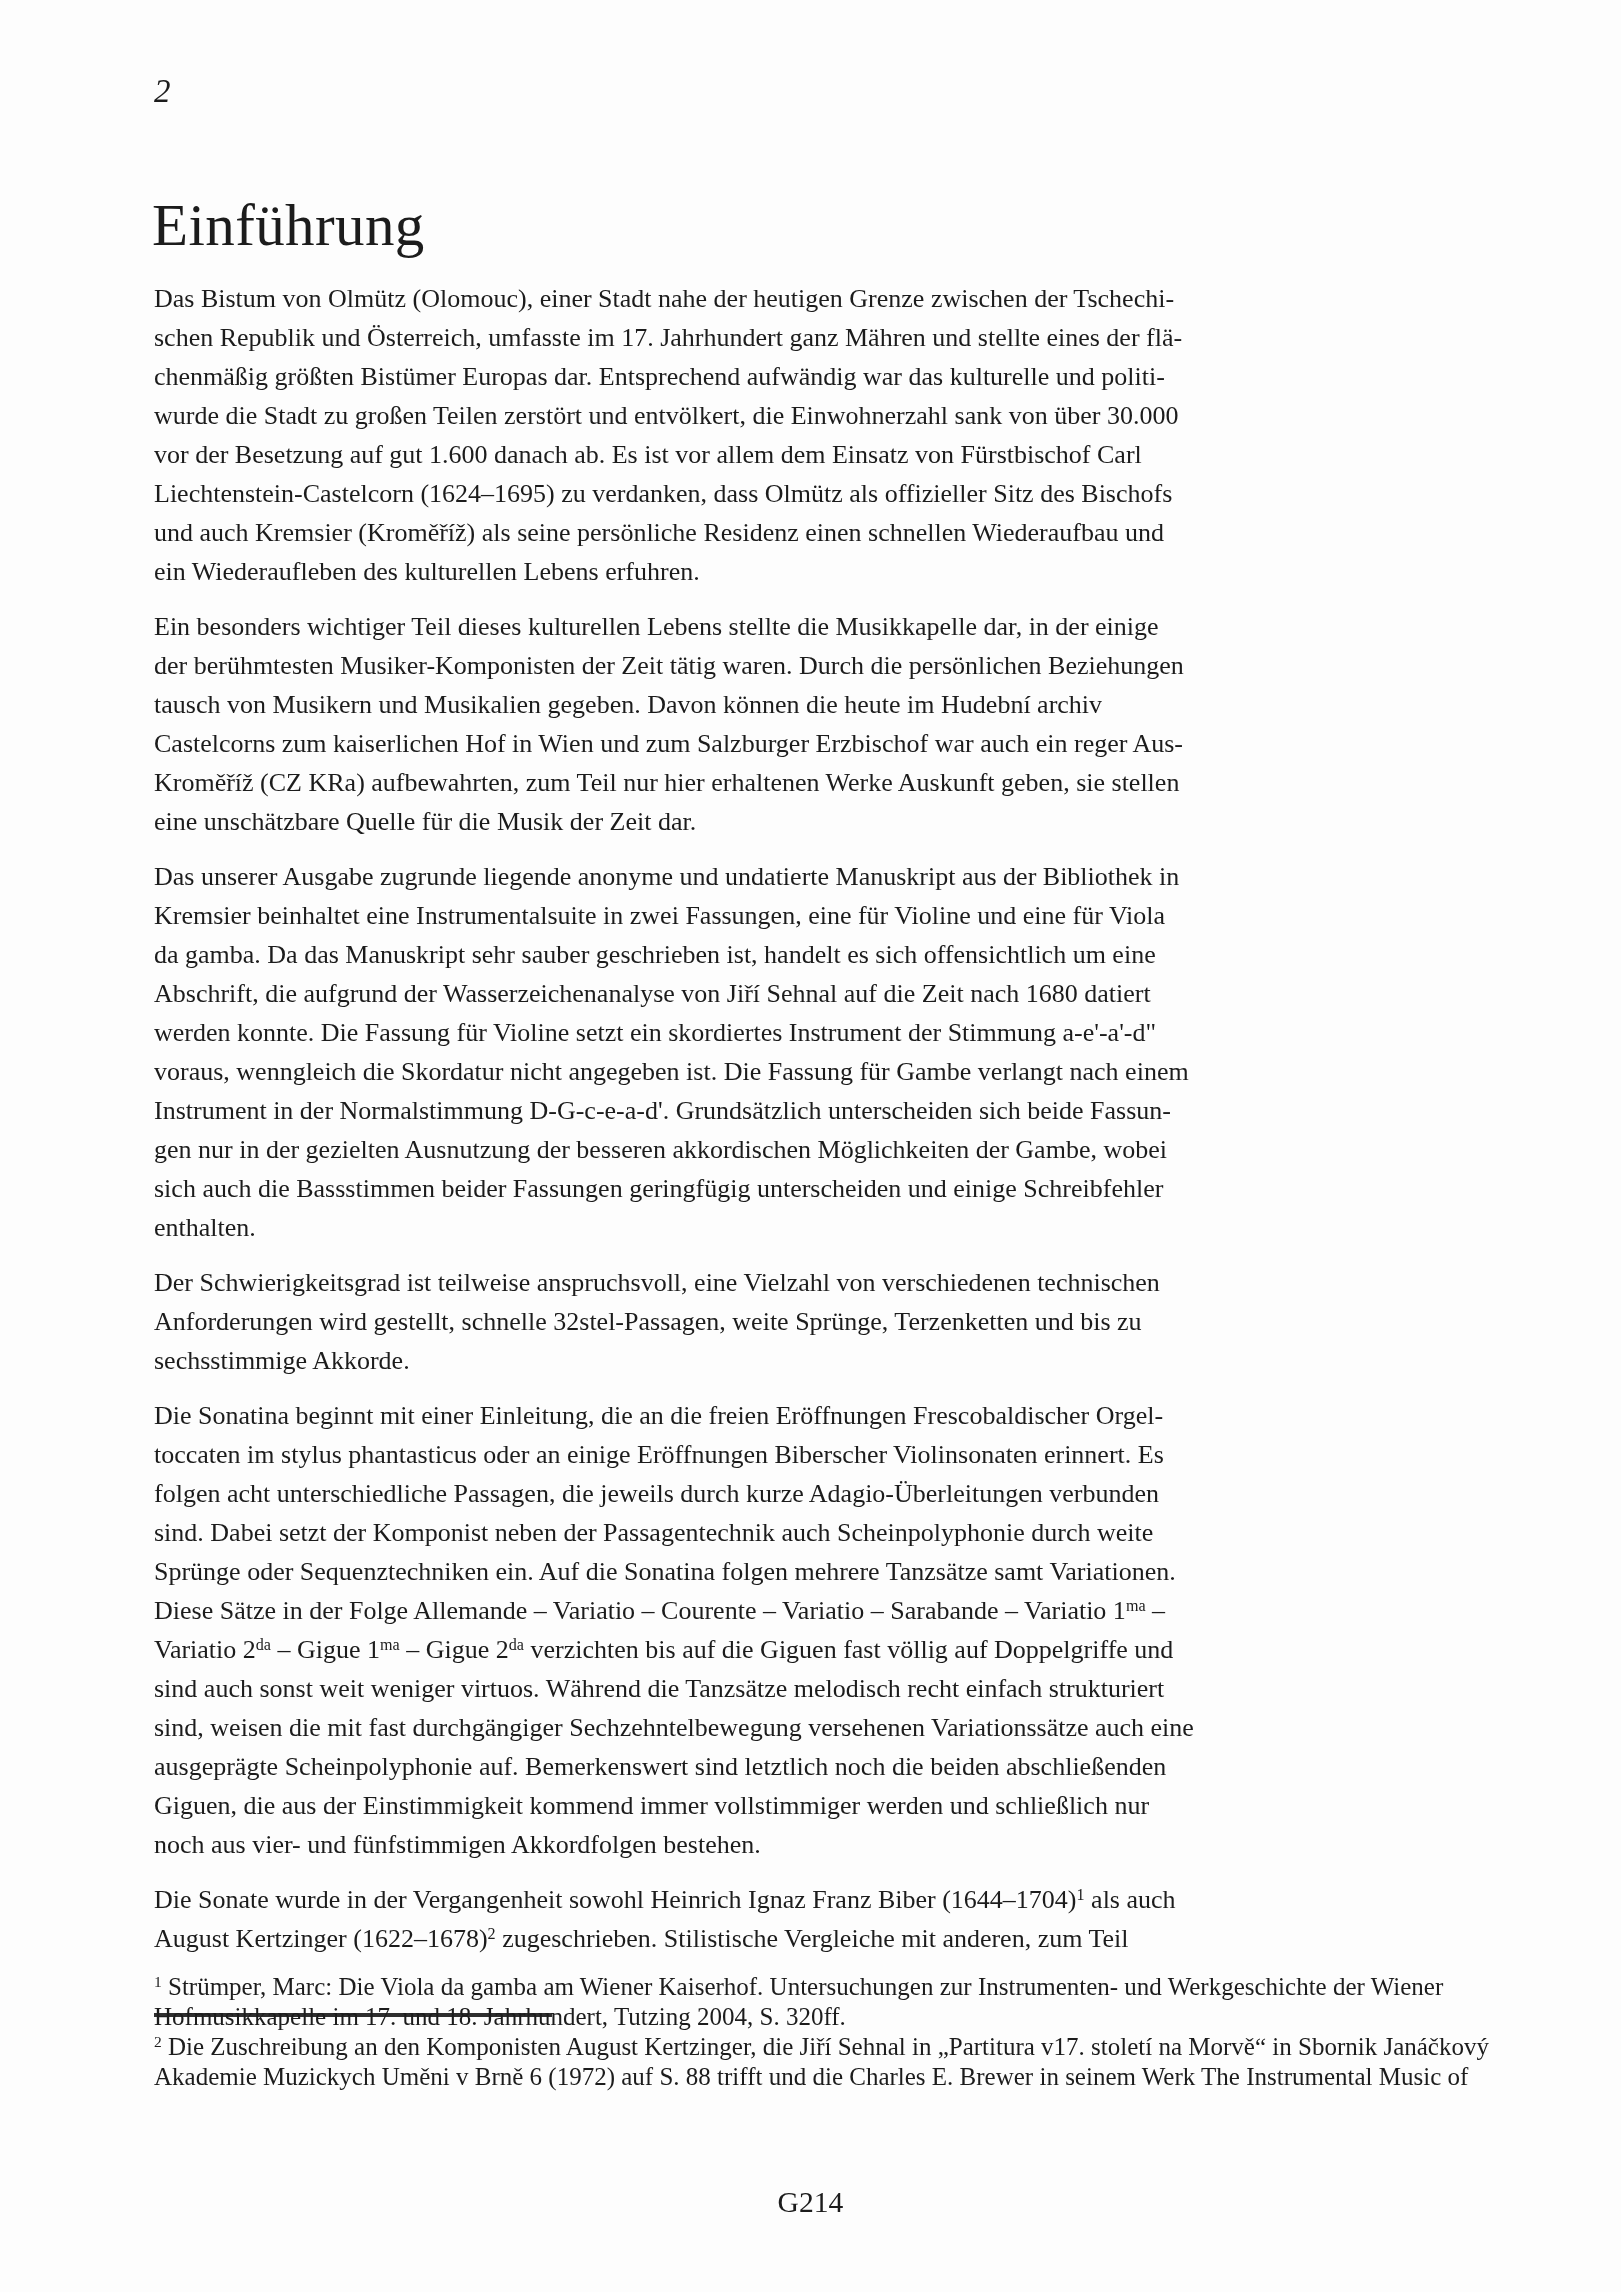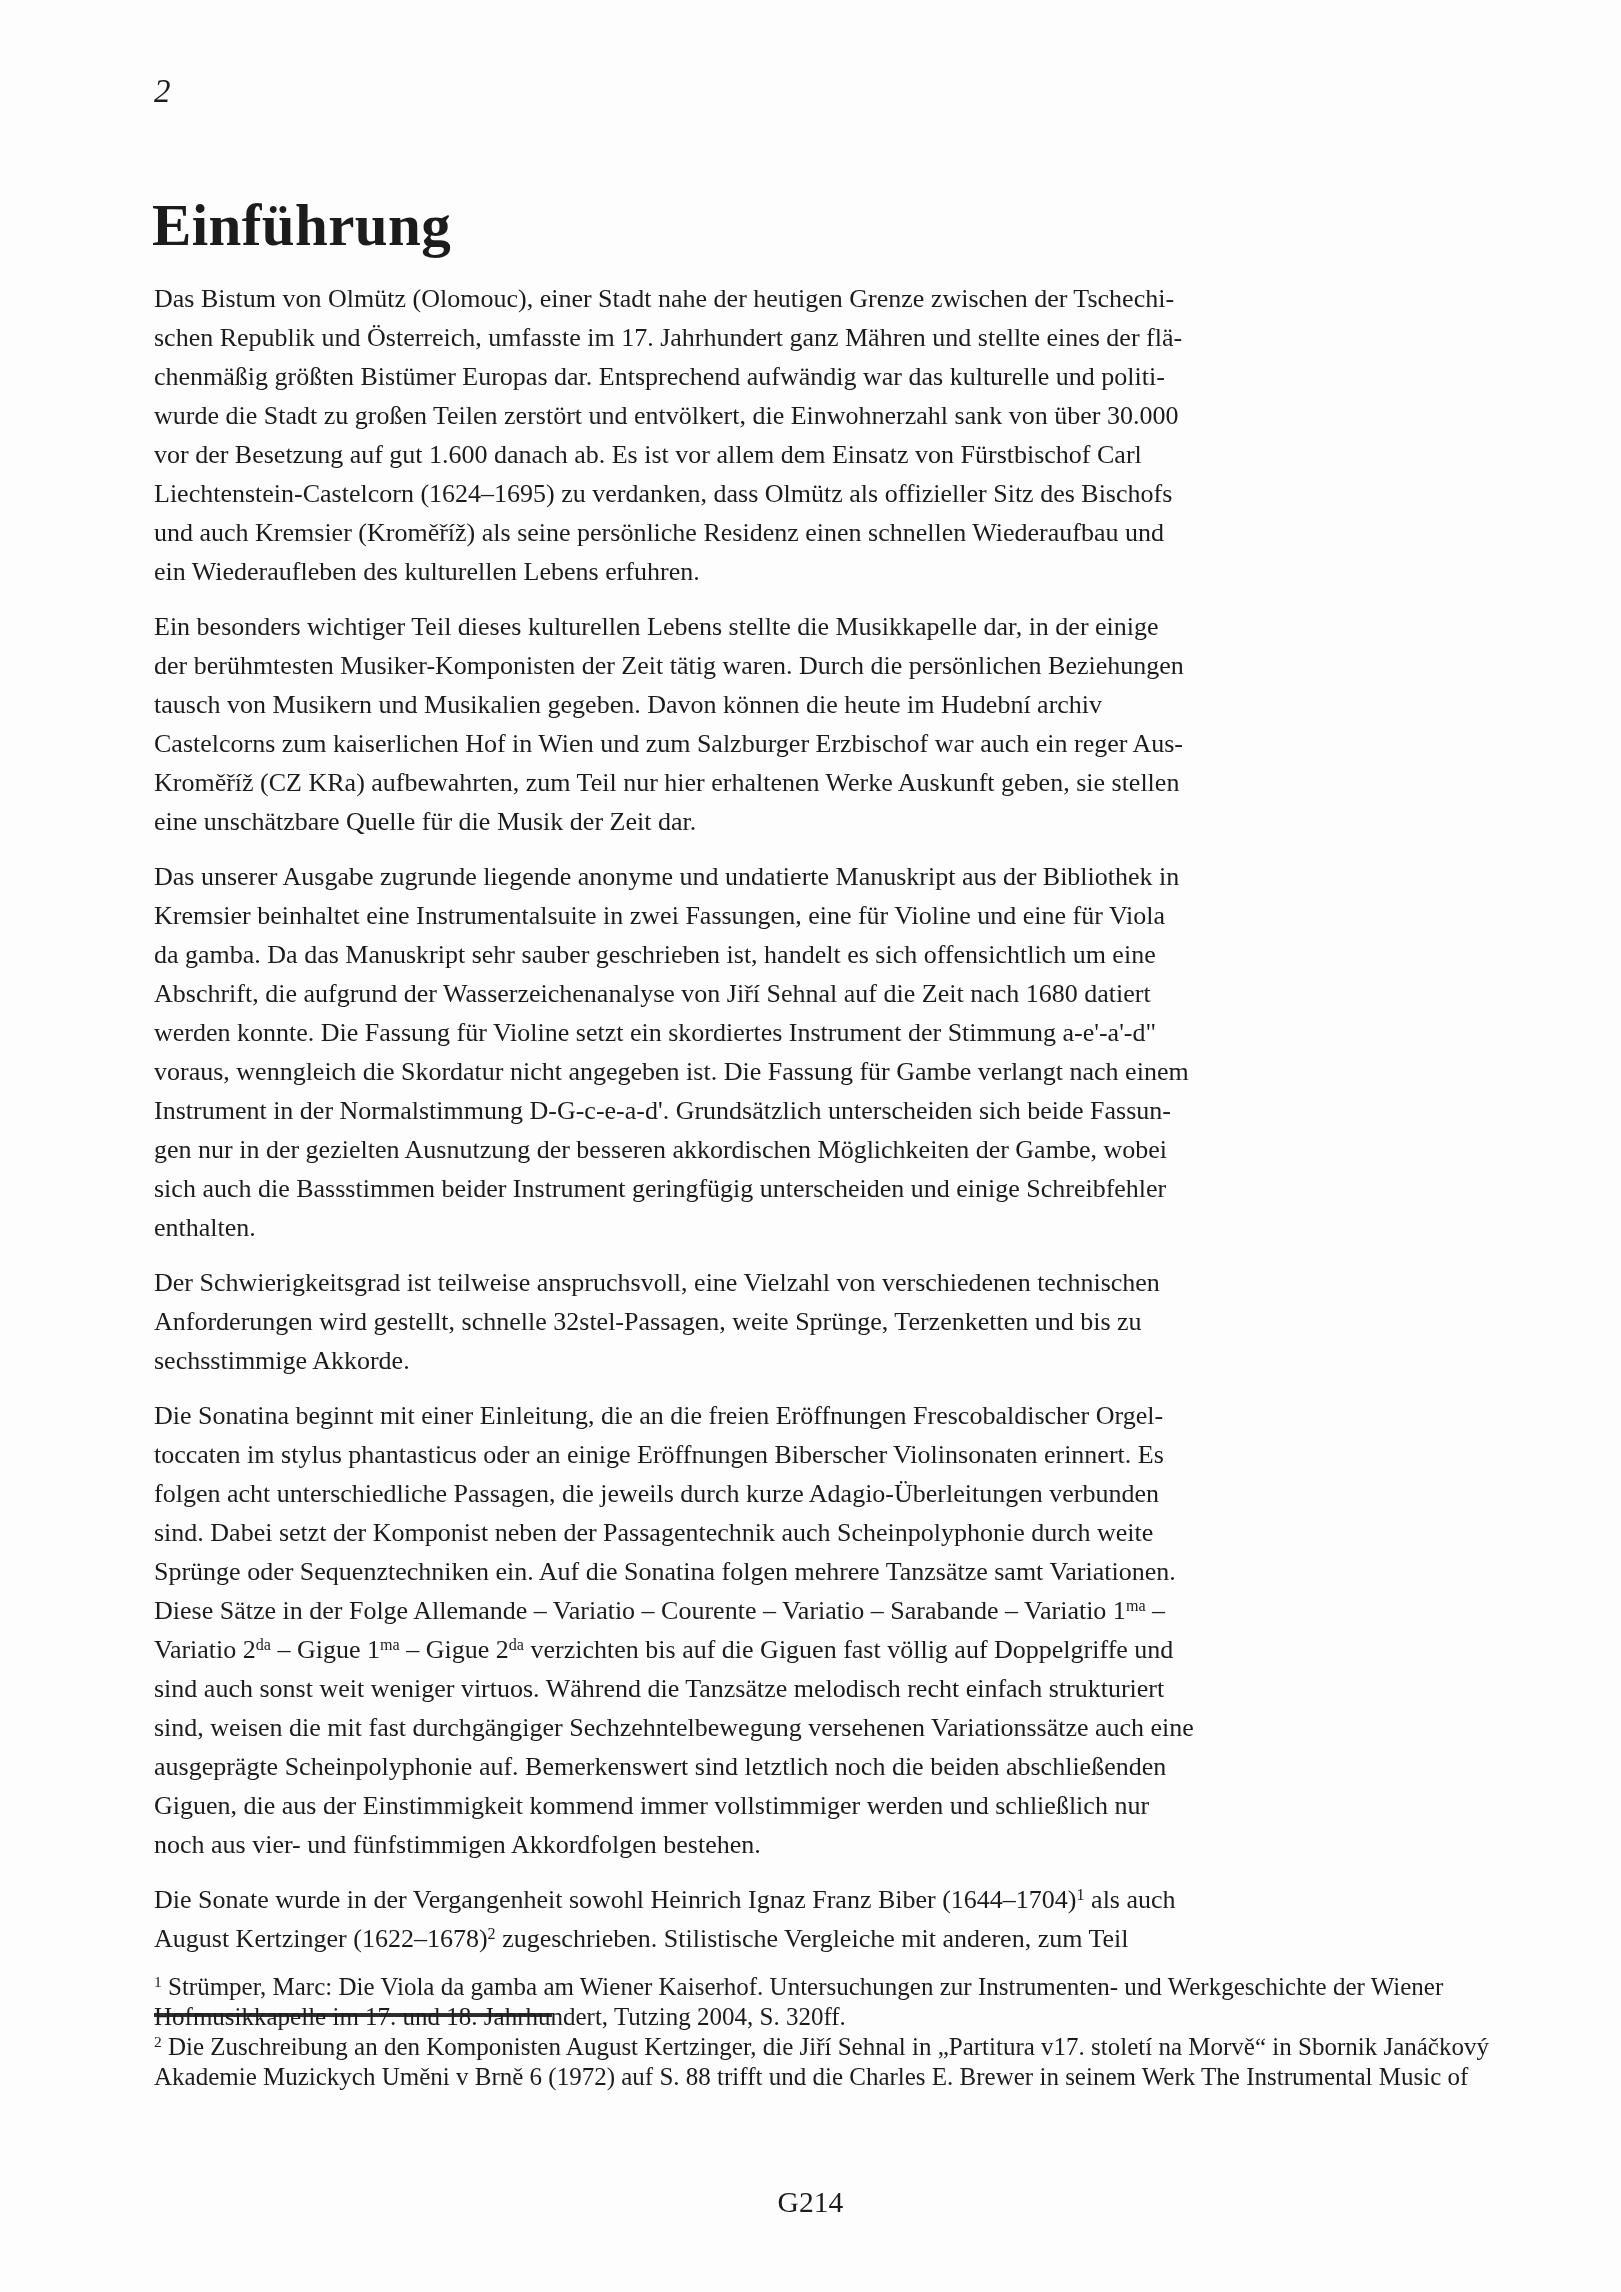--- a/index.html
+++ b/index.html
@@ -10,21 +10,21 @@
     font-family:"Liberation Serif","DejaVu Serif",serif;
     color:#1c1c1c;
     overflow:hidden;
   }
   .pagenum{
     position:absolute;left:154px;top:73px;
     font-size:33px;font-style:italic;line-height:1.1;
   }
   .title{
     position:absolute;left:152px;top:195px;margin:0;
-    font-size:59px;font-weight:bold;line-height:1.05;
+    font-size:59px;font-weight:normal;line-height:1.05;
     letter-spacing:0.4px;
   }
   .body{
     position:absolute;left:154px;top:279px;width:1317px;
     font-size:26px;line-height:39px;
   }
   .para + .para{margin-top:16px;}
   .line{white-space:nowrap;}
   .it{}
   .sup{font-size:0.62em;vertical-align:0.5em;line-height:0;}
@@ -68,21 +68,21 @@
       </div>
       <div class="para">
         <div class="line"><span>Das unserer Ausgabe zugrunde liegende anonyme und undatierte Manuskript aus der Bibliothek in</span></div>
         <div class="line"><span>Kremsier beinhaltet eine Instrumentalsuite in zwei Fassungen, eine für Violine und eine für Viola</span></div>
         <div class="line"><span>da gamba. Da das Manuskript sehr sauber geschrieben ist, handelt es sich offensichtlich um eine</span></div>
         <div class="line"><span>Abschrift, die aufgrund der Wasserzeichenanalyse von Jiří Sehnal auf die Zeit nach 1680 datiert</span></div>
         <div class="line"><span>werden konnte. Die Fassung für Violine setzt ein skordiertes Instrument der Stimmung a-e'-a'-d"</span></div>
         <div class="line"><span>voraus, wenngleich die Skordatur nicht angegeben ist. Die Fassung für Gambe verlangt nach einem</span></div>
         <div class="line"><span>Instrument in der Normalstimmung D-G-c-e-a-d'. Grundsätzlich unterscheiden sich beide Fassun-</span></div>
         <div class="line"><span>gen nur in der gezielten Ausnutzung der besseren akkordischen Möglichkeiten der Gambe, wobei</span></div>
-        <div class="line"><span>sich auch die Bassstimmen beider Instrument geringfügig unterscheiden und einige Schreibfehler</span></div>
+        <div class="line"><span>sich auch die Bassstimmen beider Fassungen geringfügig unterscheiden und einige Schreibfehler</span></div>
         <div class="line"><span>enthalten.</span></div>
       </div>
       <div class="para">
         <div class="line"><span>Der Schwierigkeitsgrad ist teilweise anspruchsvoll, eine Vielzahl von verschiedenen technischen</span></div>
         <div class="line"><span>Anforderungen wird gestellt, schnelle 32stel-Passagen, weite Sprünge, Terzenketten und bis zu</span></div>
         <div class="line"><span>sechsstimmige Akkorde.</span></div>
       </div>
       <div class="para">
         <div class="line"><span>Die Sonatina beginnt mit einer Einleitung, die an die freien Eröffnungen Frescobaldischer Orgel-</span></div>
         <div class="line"><span>toccaten im </span><span class="it">stylus phantasticus</span><span> oder an einige Eröffnungen Biberscher Violinsonaten erinnert. Es</span></div>

